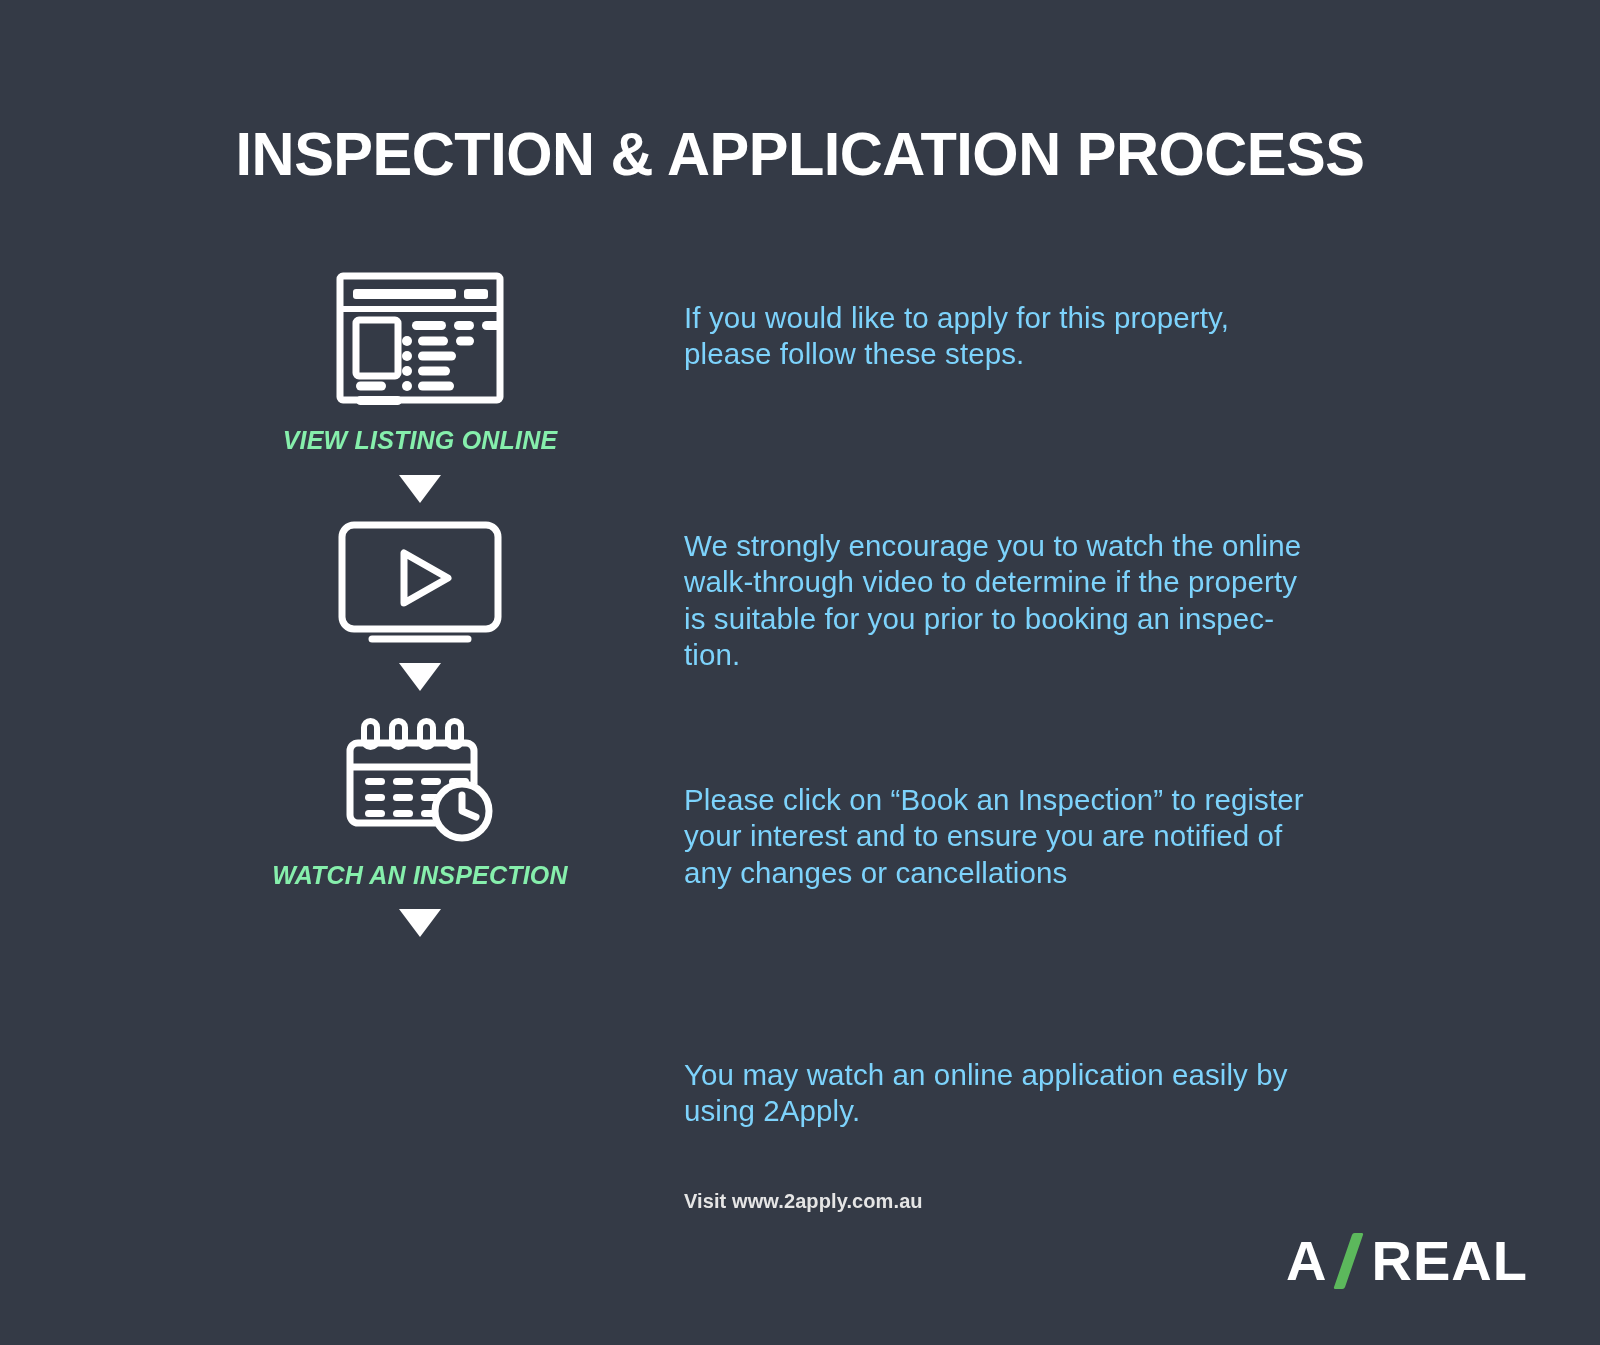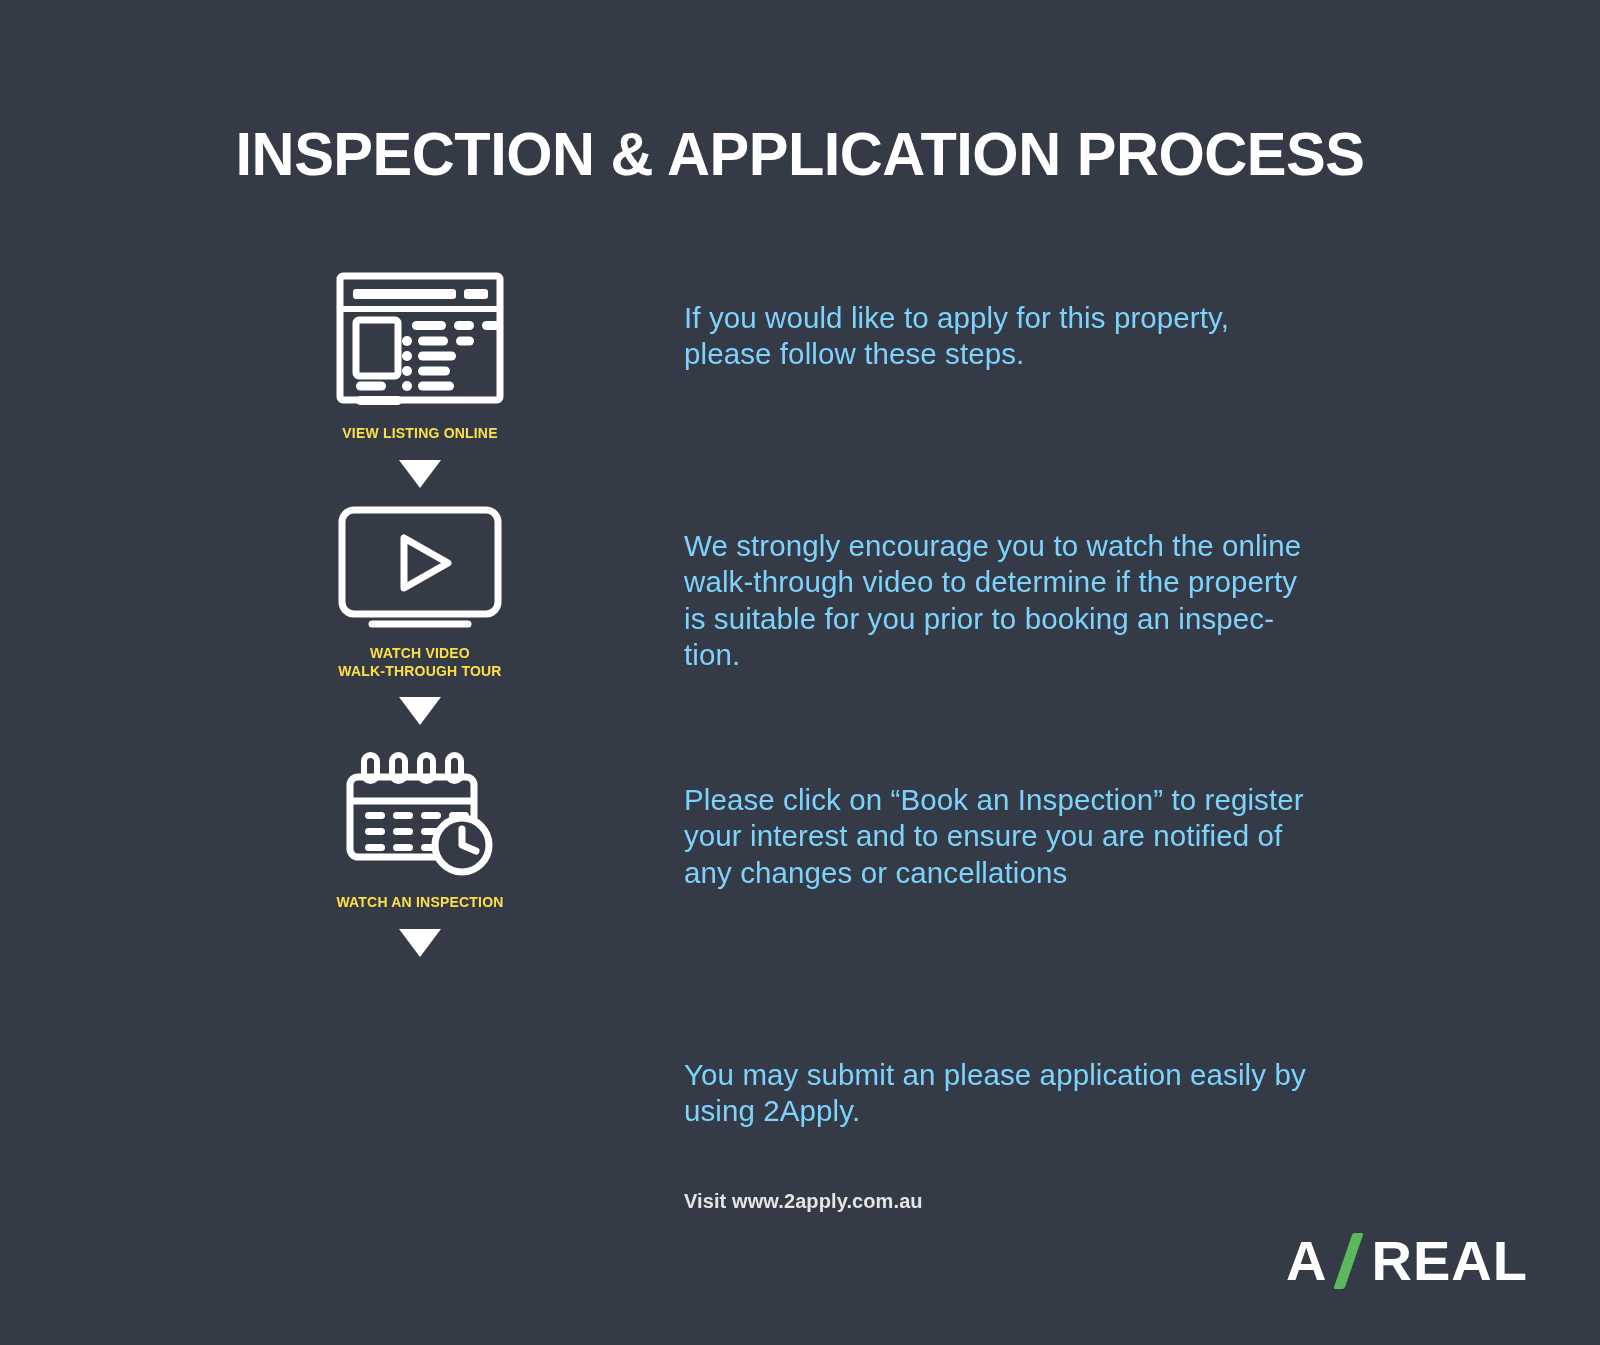--- a/index.html
+++ b/index.html
@@ -40,27 +40,28 @@
   .step {
     width: 380px;
     text-align: center;
   }
   .icon-wrap {
     display: flex;
     justify-content: center;
     align-items: center;
   }
   .step-label {
-    color: #fde047;
-    font-weight: bold;
-    font-size: 14px;
+    color: #86efac;
+    font-weight: bold;
+    font-size: 25px;
     letter-spacing: 0.2px;
     line-height: 1.3;
     margin-top: 12px;
     white-space: pre-line;
+    font-style: italic;
   }
   .arrow {
     width: 380px;
     display: flex;
     justify-content: center;
   }
   .arrow i {
     display: block;
     width: 0;
     height: 0;
@@ -169,22 +170,20 @@
     </div>
 
   <div class="step" style="margin-top:16px;">
     <div class="icon-wrap">
       <svg width="168" height="128" viewBox="0 0 168 128" aria-hidden="true">
         <rect x="6" y="6" width="156" height="104" rx="12" fill="none" stroke="#ffffff" stroke-width="7"></rect>
         <path d="M68 34 L68 84 L112 59 Z" fill="none" stroke="#ffffff" stroke-width="7" stroke-linejoin="round"></path>
         <line x1="36" y1="120" x2="132" y2="120" stroke="#ffffff" stroke-width="7" stroke-linecap="round"></line>
       </svg>
     </div>
-    <div class="step-label">WATCH VIDEO
-WALK-THROUGH TOUR</div>
   </div>
 
   <div class="arrow" style="margin-top:16px;">
       <i></i>
     </div>
 
   <div class="step" style="margin-top:14px;">
     <div class="icon-wrap">
       <svg width="160" height="142" viewBox="0 0 160 142" aria-hidden="true">
         <path d="M10 46 a8 8 0 0 1 8 -8 h108 a8 8 0 0 1 8 8 v64 a8 8 0 0 1 -8 8 h-108 a8 8 0 0 1 -8 -8 Z" fill="none" stroke="#ffffff" stroke-width="7"></path>
@@ -225,21 +224,21 @@
 <div class="notes">
   <div class="note n1">If you would like to apply for this property,
 please follow these steps.</div>
   <div class="note n2">We strongly encourage you to watch the online
 walk-through video to determine if the property
 is suitable for you prior to booking an inspec-
 tion.</div>
   <div class="note n3">Please click on “Book an Inspection” to register
 your interest and to ensure you are notified of
 any changes or cancellations</div>
-  <div class="note n4">You may submit an please application easily by
+  <div class="note n4">You may watch an online application easily by
 using 2Apply.</div>
   <div class="visit">Visit www.2apply.com.au</div>
 </div>
 
 <div class="logo">
   <span>A</span>
   <span class="slash"></span>
   <span>REAL</span>
 </div>
 

